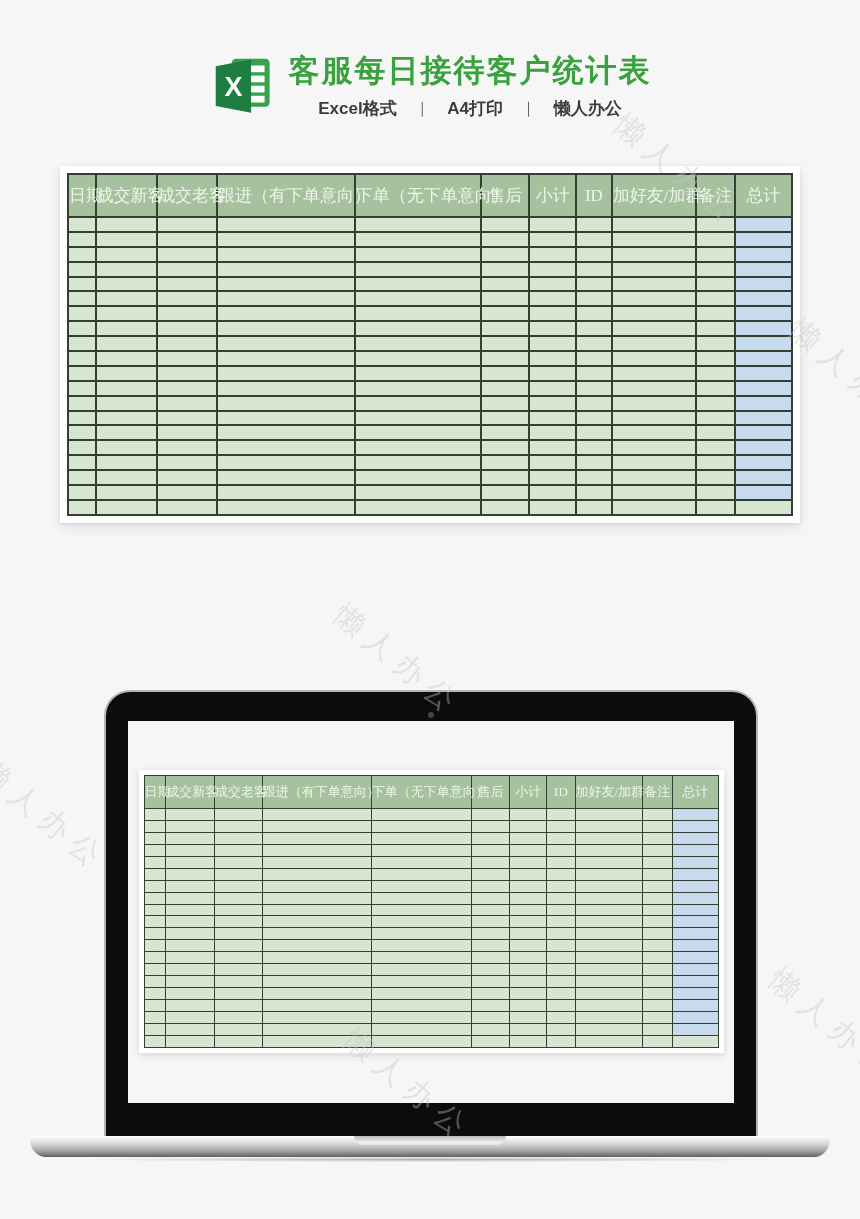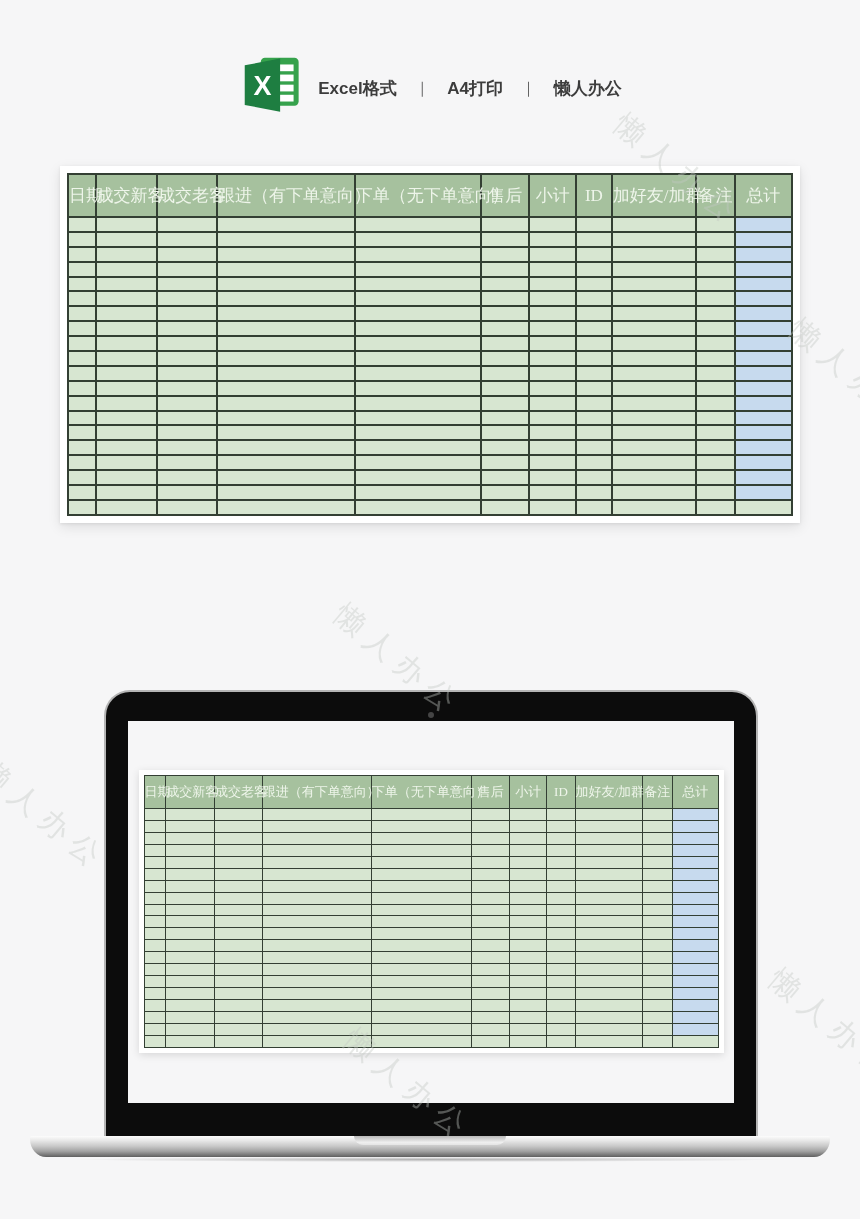--- a/index.html
+++ b/index.html
@@ -128,20 +128,21 @@
       <rect x="47" y="26" width="19" height="8" fill="#ffffff"></rect>
       <rect x="34" y="38" width="9" height="8" fill="#ffffff"></rect>
       <rect x="47" y="38" width="19" height="8" fill="#ffffff"></rect>
       <rect x="34" y="50" width="9" height="8" fill="#ffffff"></rect>
       <rect x="47" y="50" width="19" height="8" fill="#ffffff"></rect>
       <polygon points="8,15 50,7 50,70 8,62" fill="#1e7e41"></polygon>
       <text x="29" y="50" font-size="32" font-weight="bold" fill="#ffffff" text-anchor="middle" font-family="Liberation Sans, sans-serif">X</text>
     </svg>
   </span>
   <div class="hero-text">
+    <div class="hero-title">客服每日接待客户统计表</div>
     <div class="hero-sub">
       <span>Excel格式</span>
       <span class="pipe">｜</span>
       <span>A4打印</span>
       <span class="pipe">｜</span>
       <span>懒人办公</span>
     </div>
   </div>
 </div>
 

